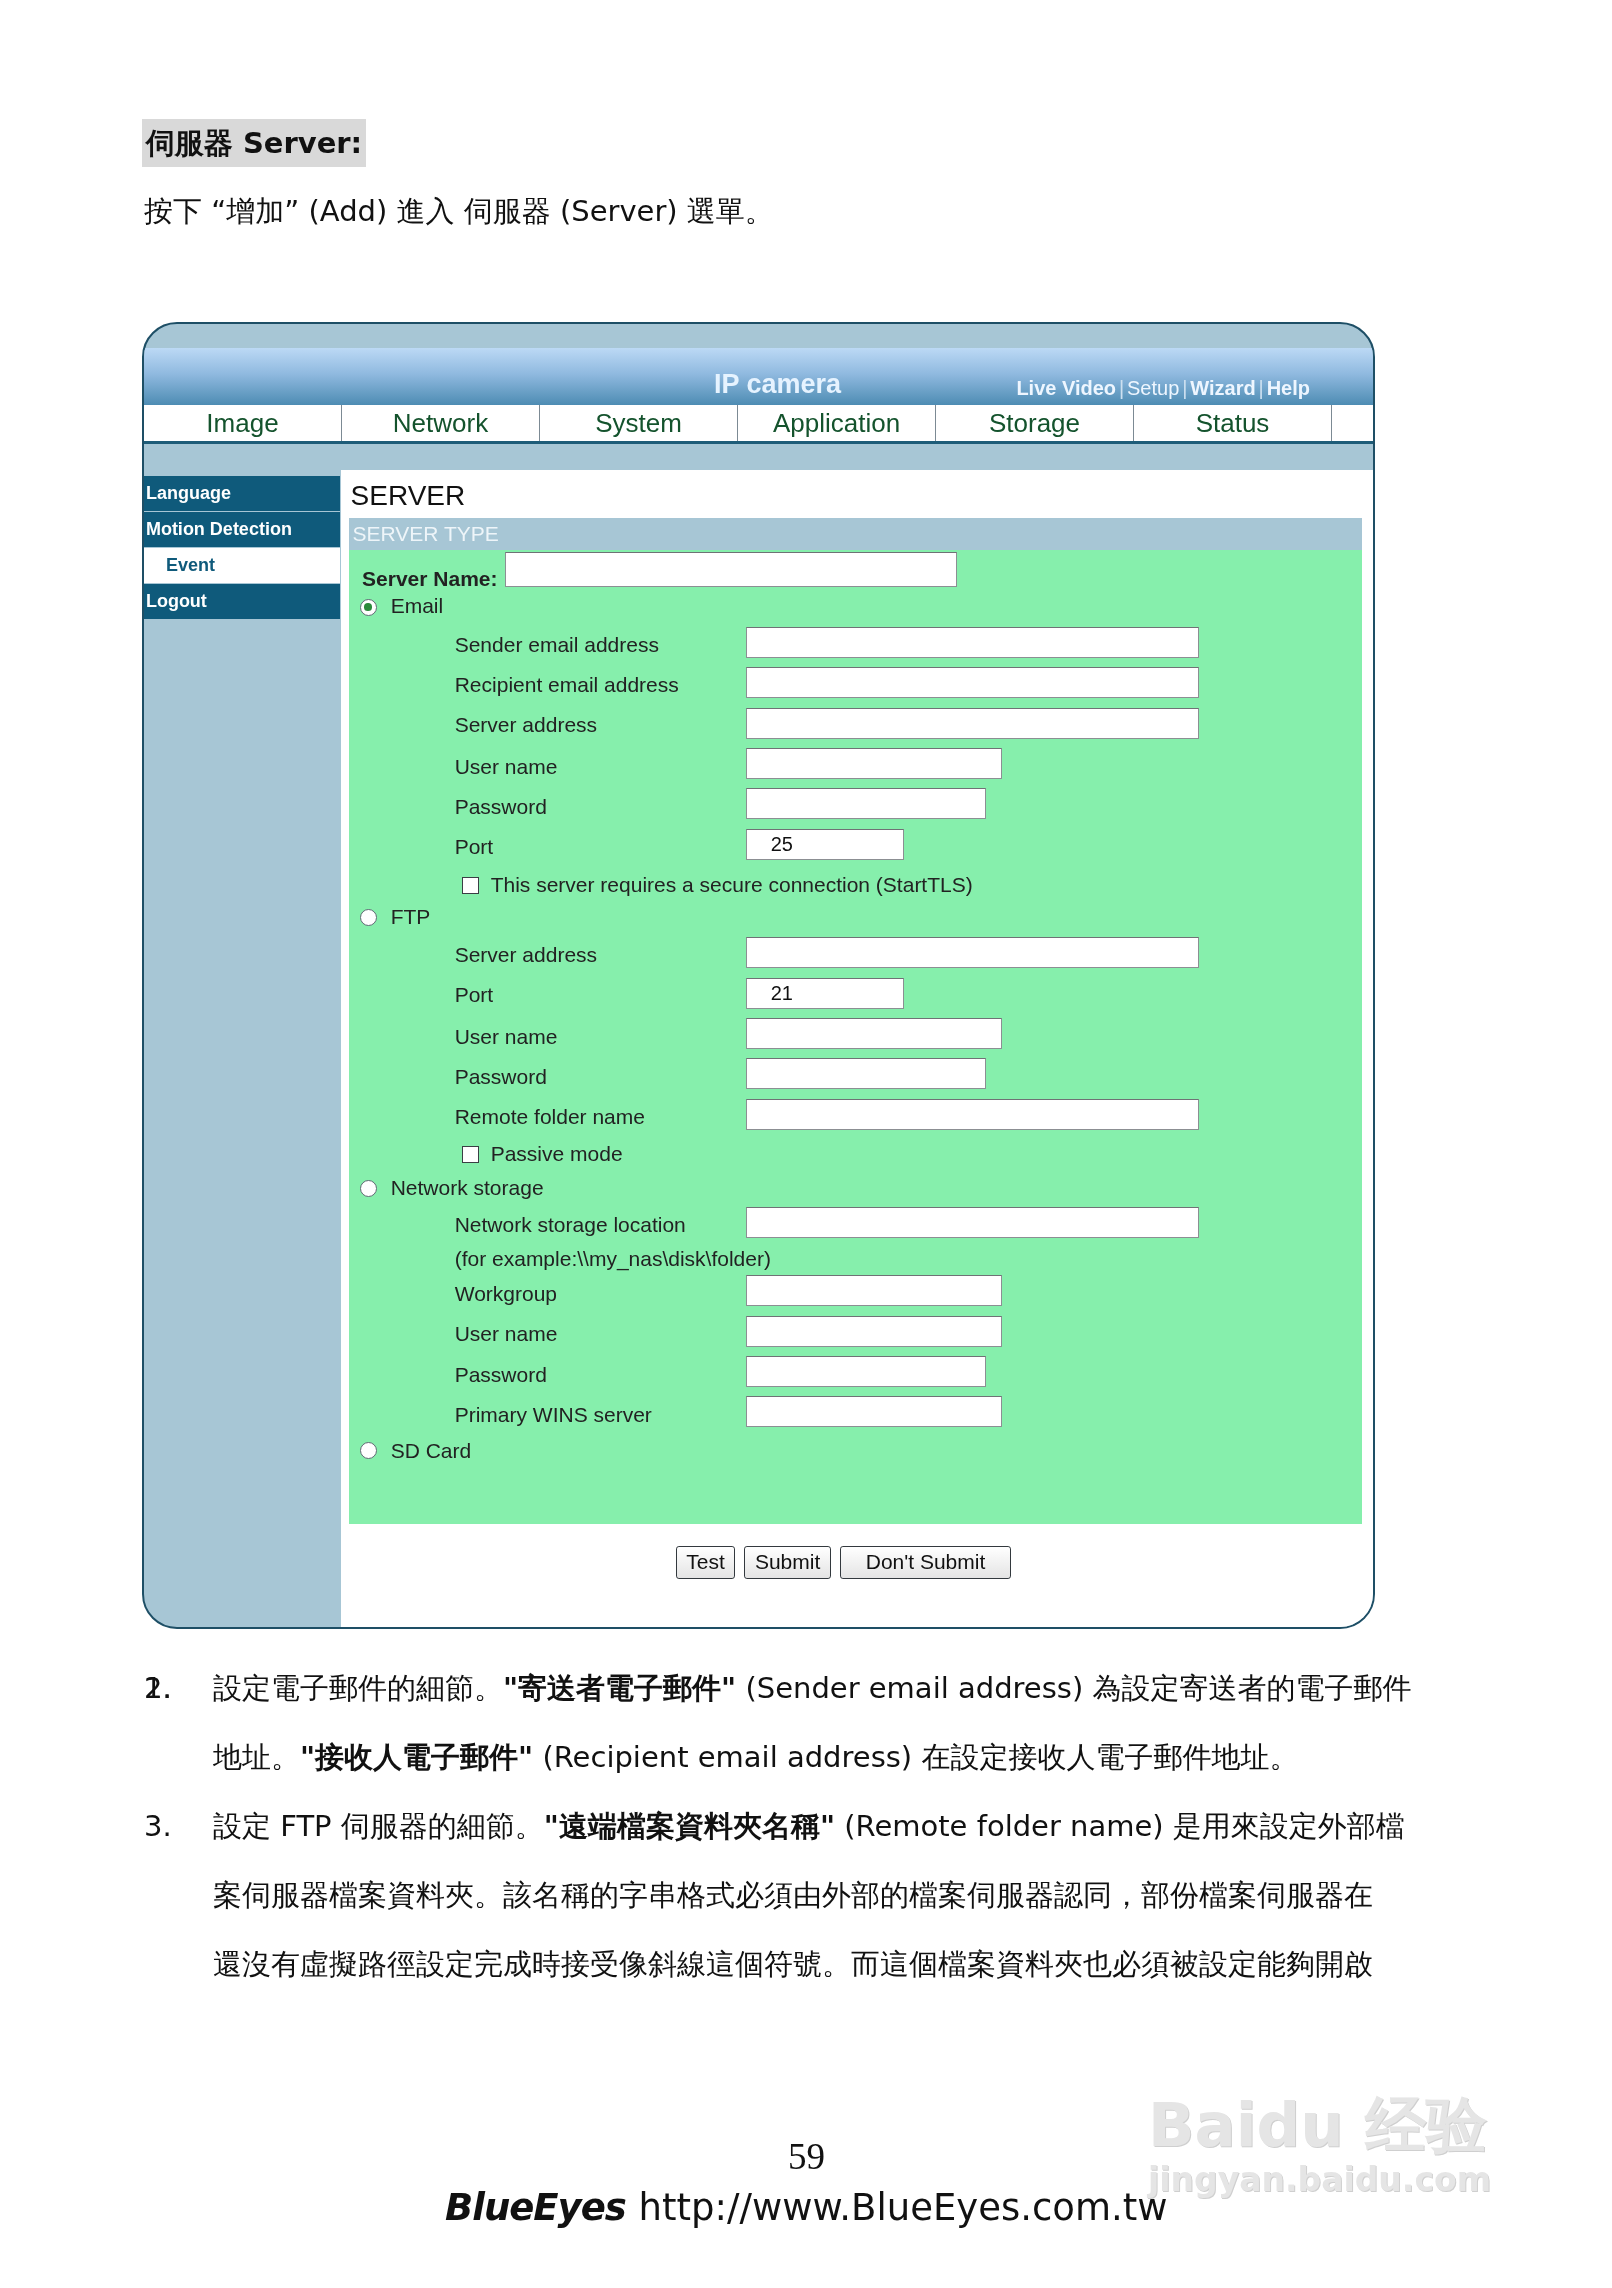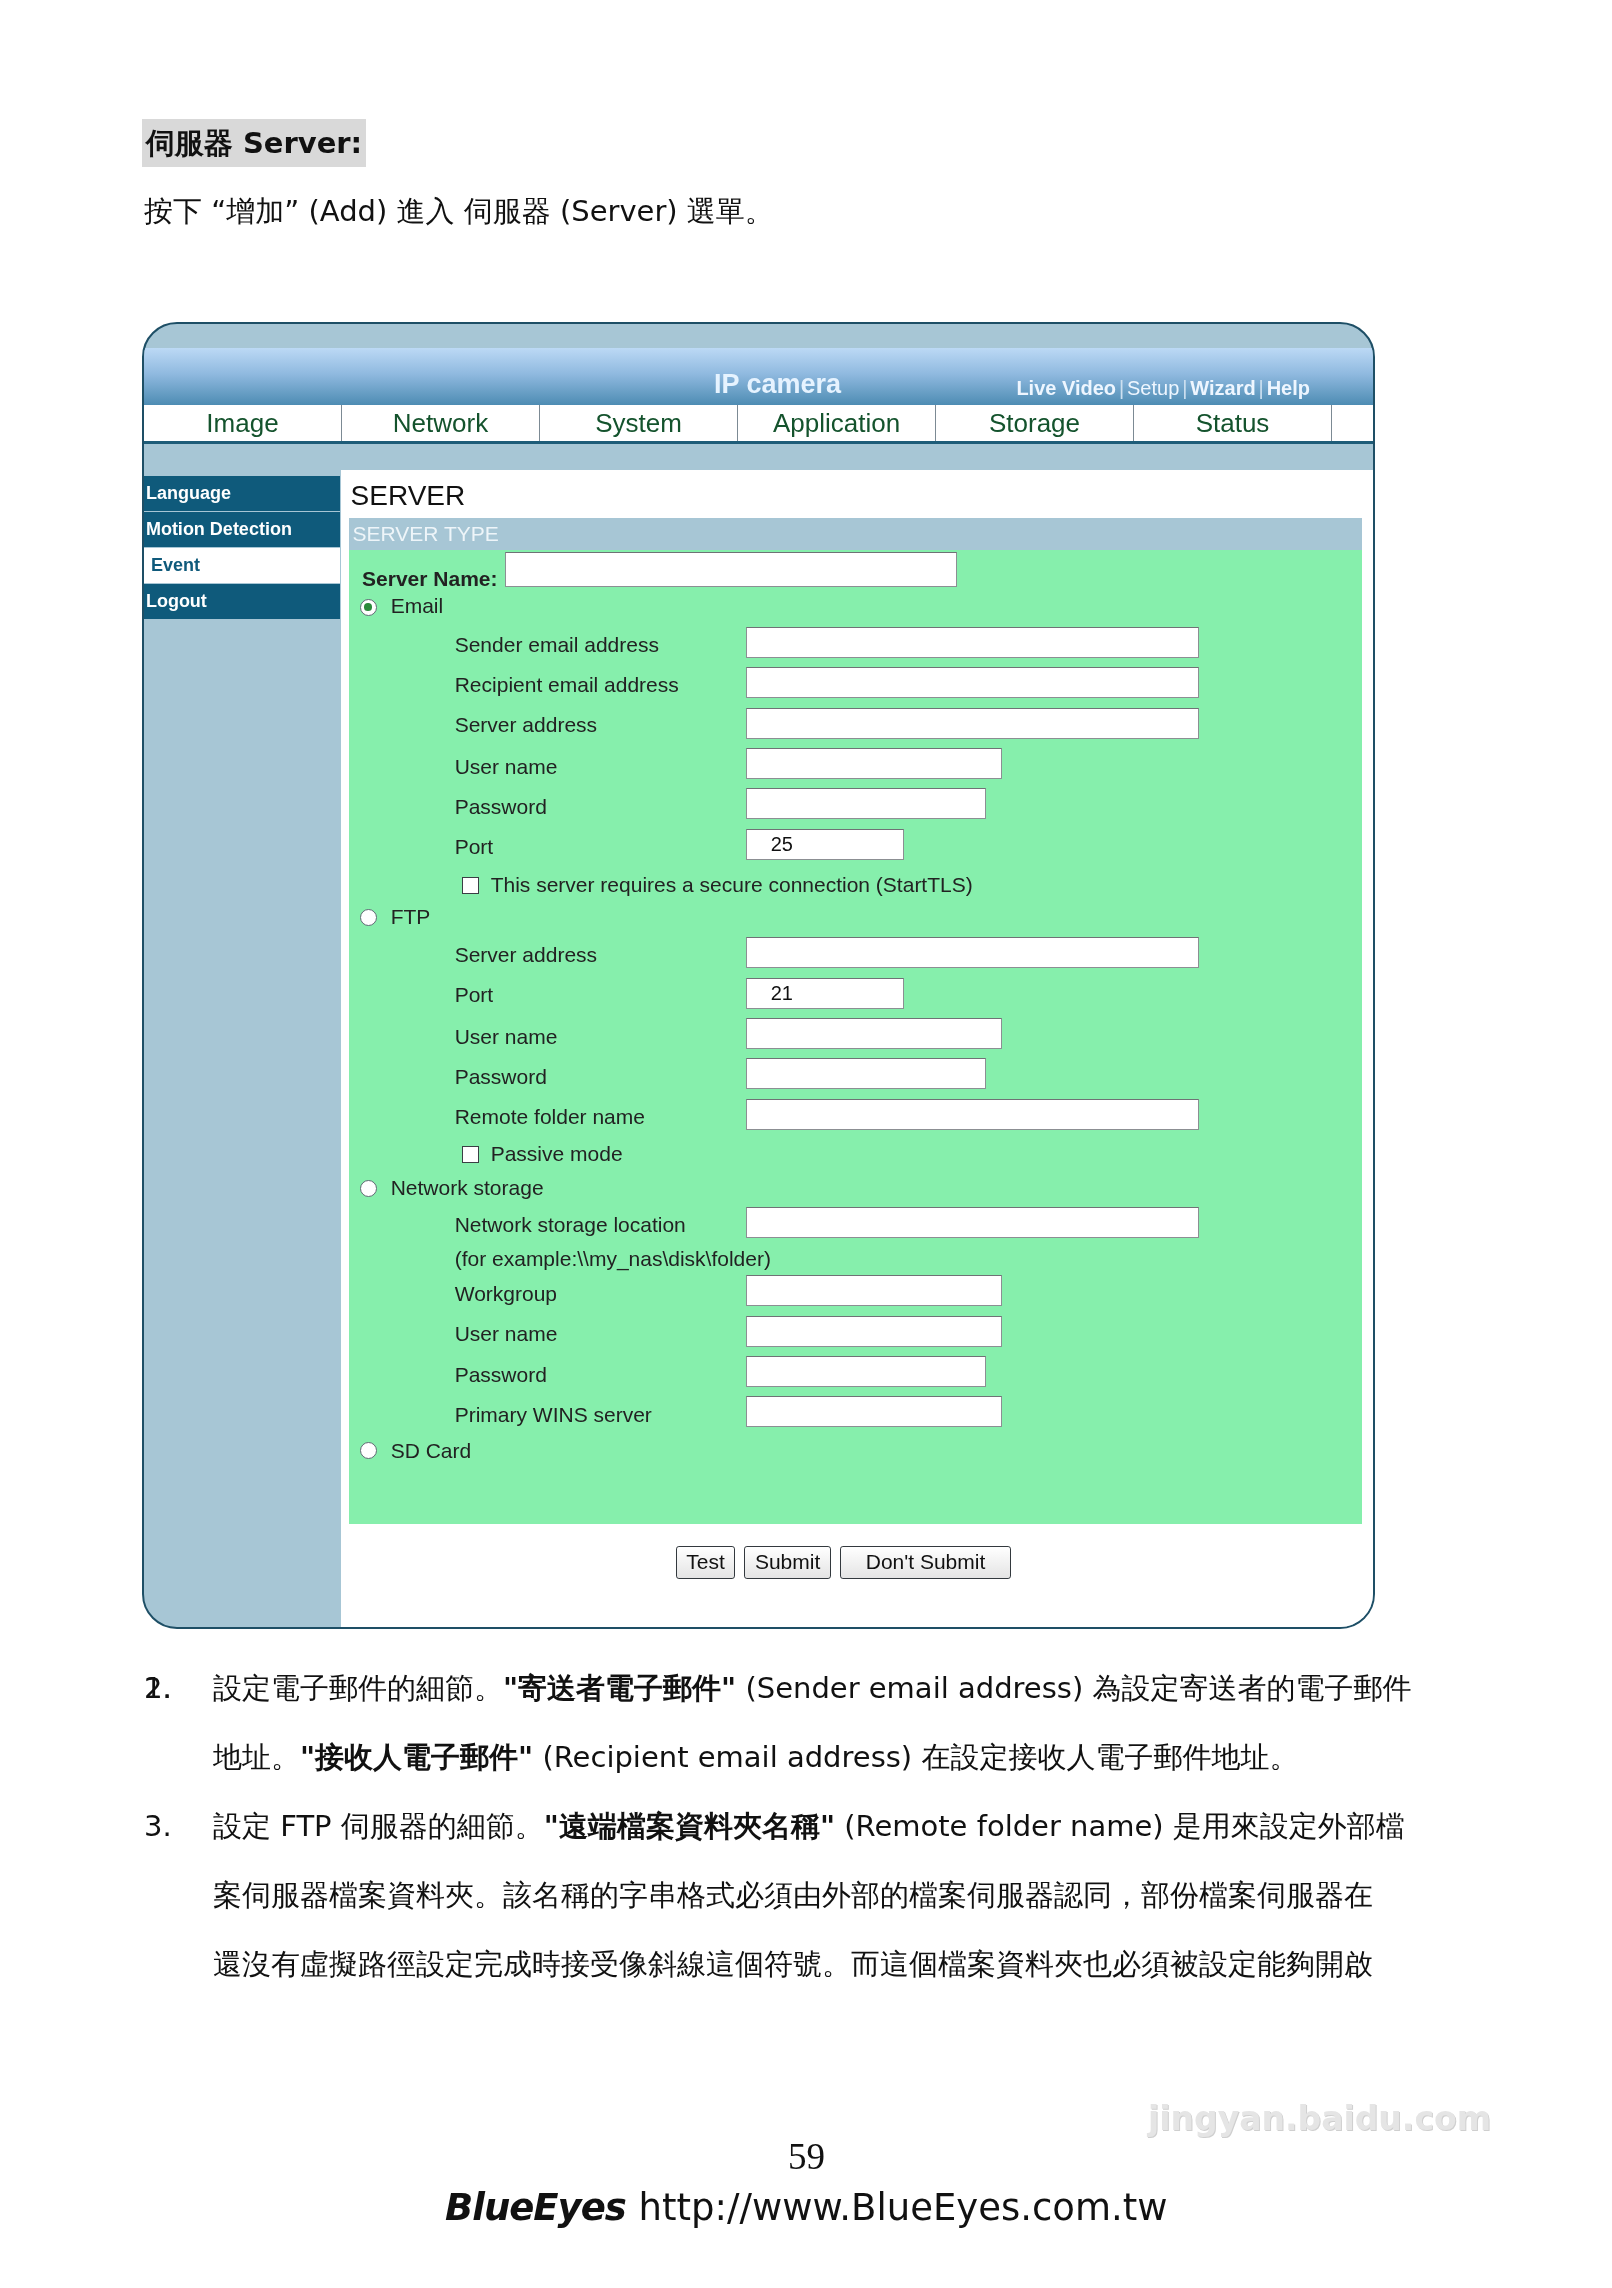--- a/index.html
+++ b/index.html
@@ -49,21 +49,21 @@
       font-family: "Liberation Sans", sans-serif;
     }
 
     .sidebar { position: absolute; left: 0; top: 152px; width: 196px; }
     .side-item {
       height: 35px; background: #0f5a7b; color: #ffffff; font-weight: bold;
       font-size: 18px; line-height: 35px; padding-left: 1.9px; cursor: pointer;
       border-bottom: 1px solid #a7c6d5;
       font-family: "Liberation Sans", sans-serif;
     }
-    .side-item.active { background: #ffffff; color: #0f5a7b; padding-left: 7px; }
+    .side-item.active { background: #ffffff; color: #0f5a7b; padding-left: 22px; }
 
     .main {
       position: absolute; left: 197px; top: 146px; right: 0; bottom: 0;
       background: #ffffff;
     }
     .server-title {
       position: absolute; left: 9.6px; top: 9.6px; font-size: 28px; color: #111;
       font-family: "Liberation Sans", sans-serif;
     }
     .section-bar {
@@ -265,15 +265,16 @@
   </div>
 </div>
 
 <div class="page-num">59</div>
 <div class="footer">
   <span class="brand">BlueEyes</span>
   <span class="url">http://www.BlueEyes.com.tw</span>
 </div>
 
 <div class="watermark">
+  <span class="wm-logo">Baidu 经验</span>
   <span class="wm-site">jingyan.baidu.com</span>
 </div>
 
 
 </body></html>

